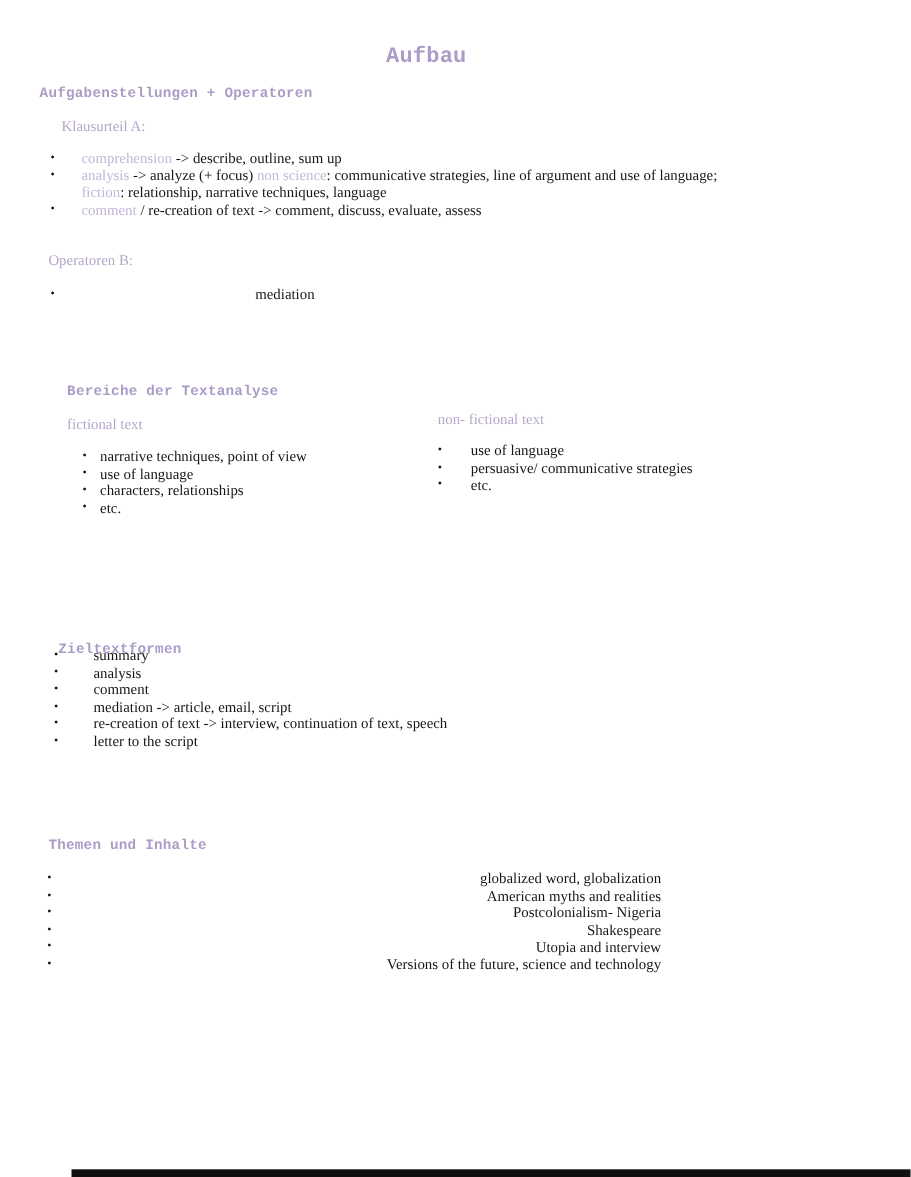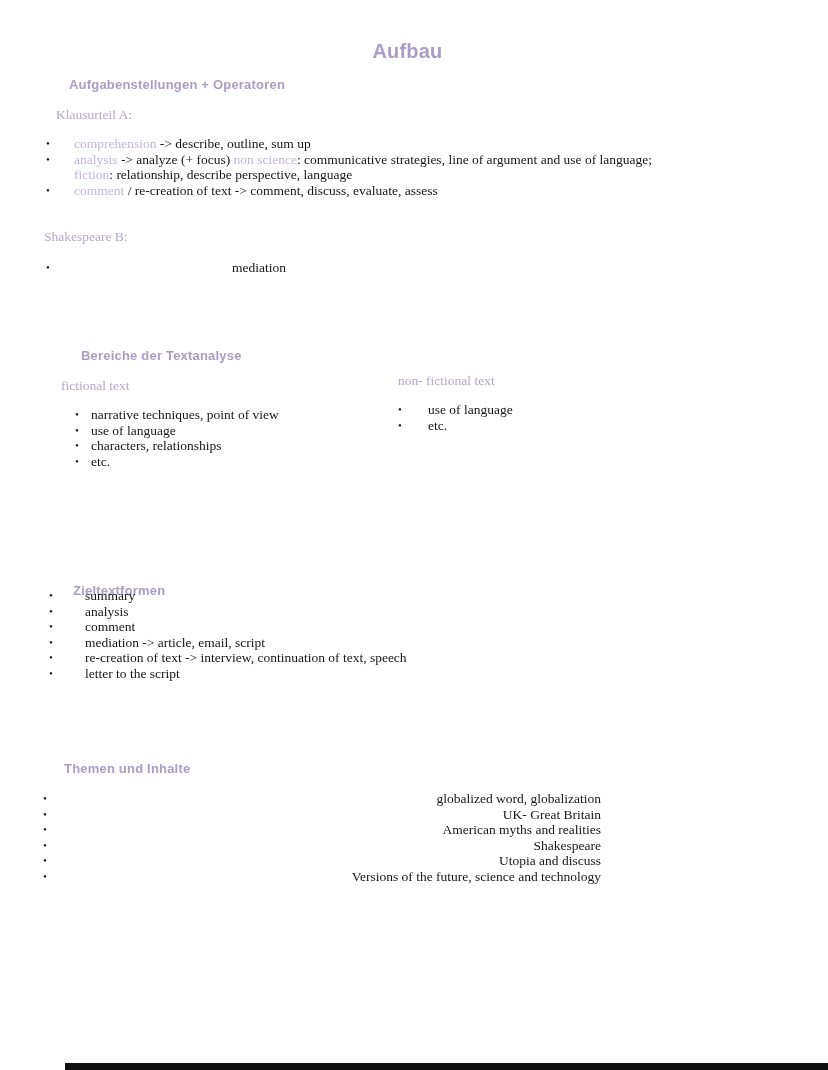--- a/index.html
+++ b/index.html
@@ -6,25 +6,24 @@
   .page {
     position:relative;
     width:828px; height:1070px;
     background:#ffffff;
     font-family:"Liberation Serif", serif;
     font-size:13.5px;
     color:#161616;
     overflow:hidden;
   }
   .marker {
-    font-family:Liberation Sans, sans-serif;
+    font-family:Liberation Mono, monospace;
     font-weight:bold;
     color:var(--heading_purple, #ab9cc7);
     letter-spacing:0.2px;
-    padding-left:20px;
   }
   .title {
     position:absolute; top:40px; left:0; width:775px;
     text-align:center;
     font-size:20px;
   }
   .sec-h { position:absolute; font-size:13px; margin:0; }
   .sub-h {
     position:absolute;
     font-family:"Liberation Serif", serif;
@@ -70,37 +69,37 @@
     background:#101010;
   }
 </style>
 </head>
 <body>
 
 <div class="page" style="--heading_purple: #ab9cc7; --subheading_purple: #b5a8c9; --keyword_purple: #c4b7d8; --body_text: #161616;">
 
   <div class="title marker">Aufbau</div>
 
-  <h2 class="sec-h marker" style="top:77px; left:49px;">Aufgabenstellungen + Operatoren</h2>
+  <h2 class="sec-h marker" style="top:77px; left:36px;">Aufgabenstellungen + Operatoren</h2>
 
   <h3 class="sub-h" style="top:107px; left:56px;">Klausurteil A:</h3>
 
   <ul class="blist list-a">
     <li>
       <span class="kw">comprehension</span><span> -&gt; describe, outline, sum up</span>
     </li>
     <li>
-      <span class="kw">analysis</span><span> -&gt; analyze (+ focus) </span><span class="kw">non science</span><span>: communicative strategies, line of argument and use of language; </span><span class="kw">fiction</span><span>: relationship, describe perspective, language</span>
+      <span class="kw">analysis</span><span> -&gt; analyze (+ focus) </span><span class="kw">non science</span><span>: communicative strategies, line of argument and use of language; </span><span class="kw">fiction</span><span>: relationship, narrative techniques, language</span>
     </li>
     <li>
       <span class="kw">comment</span><span> / re-creation of text -&gt; comment, discuss, evaluate, assess</span>
     </li>
   </ul>
 
-  <h3 class="sub-h" style="top:229px; left:44px;">Shakespeare B:</h3>
+  <h3 class="sub-h" style="top:229px; left:44px;">Operatoren B:</h3>
 
   <ul class="blist list-b">
     <li>
       <span>mediation</span>
     </li>
   </ul>
 
   <h2 class="sec-h marker" style="top:348px; left:61px;">Bereiche der Textanalyse</h2>
 
   <h3 class="sub-h" style="top:378px; left:61px;">fictional text</h3>
@@ -109,40 +108,41 @@
     <li><span>narrative techniques, point of view</span></li>
     <li><span>use of language</span></li>
     <li><span>characters, relationships</span></li>
     <li><span>etc.</span></li>
   </ul>
 
   <h3 class="sub-h" style="top:373px; left:398px;">non- fictional text</h3>
 
   <ul class="blist list-nf">
     <li><span>use of language</span></li>
+    <li><span>persuasive/ communicative strategies</span></li>
     <li><span>etc.</span></li>
   </ul>
 
   <h2 class="sec-h marker" style="top:583px; left:53px;">Zieltextformen</h2>
 
   <ul class="blist list-z">
     <li><span>summary</span></li>
     <li><span>analysis</span></li>
     <li><span>comment</span></li>
     <li><span>mediation -&gt; article, email, script</span></li>
     <li><span>re-creation of text -&gt; interview, continuation of text, speech</span></li>
     <li><span>letter to the script</span></li>
   </ul>
 
   <h2 class="sec-h marker" style="top:761px; left:44px;">Themen und Inhalte</h2>
 
   <ul class="blist list-t">
     <li><span>globalized word, globalization</span></li>
-    <li><span>UK- Great Britain</span></li>
     <li><span>American myths and realities</span></li>
+    <li><span>Postcolonialism- Nigeria</span></li>
     <li><span>Shakespeare</span></li>
-    <li><span>Utopia and discuss</span></li>
+    <li><span>Utopia and interview</span></li>
     <li><span>Versions of the future, science and technology</span></li>
   </ul>
 
   <div class="bottom-bar"></div>
 
 </div>
 
 </body></html>

